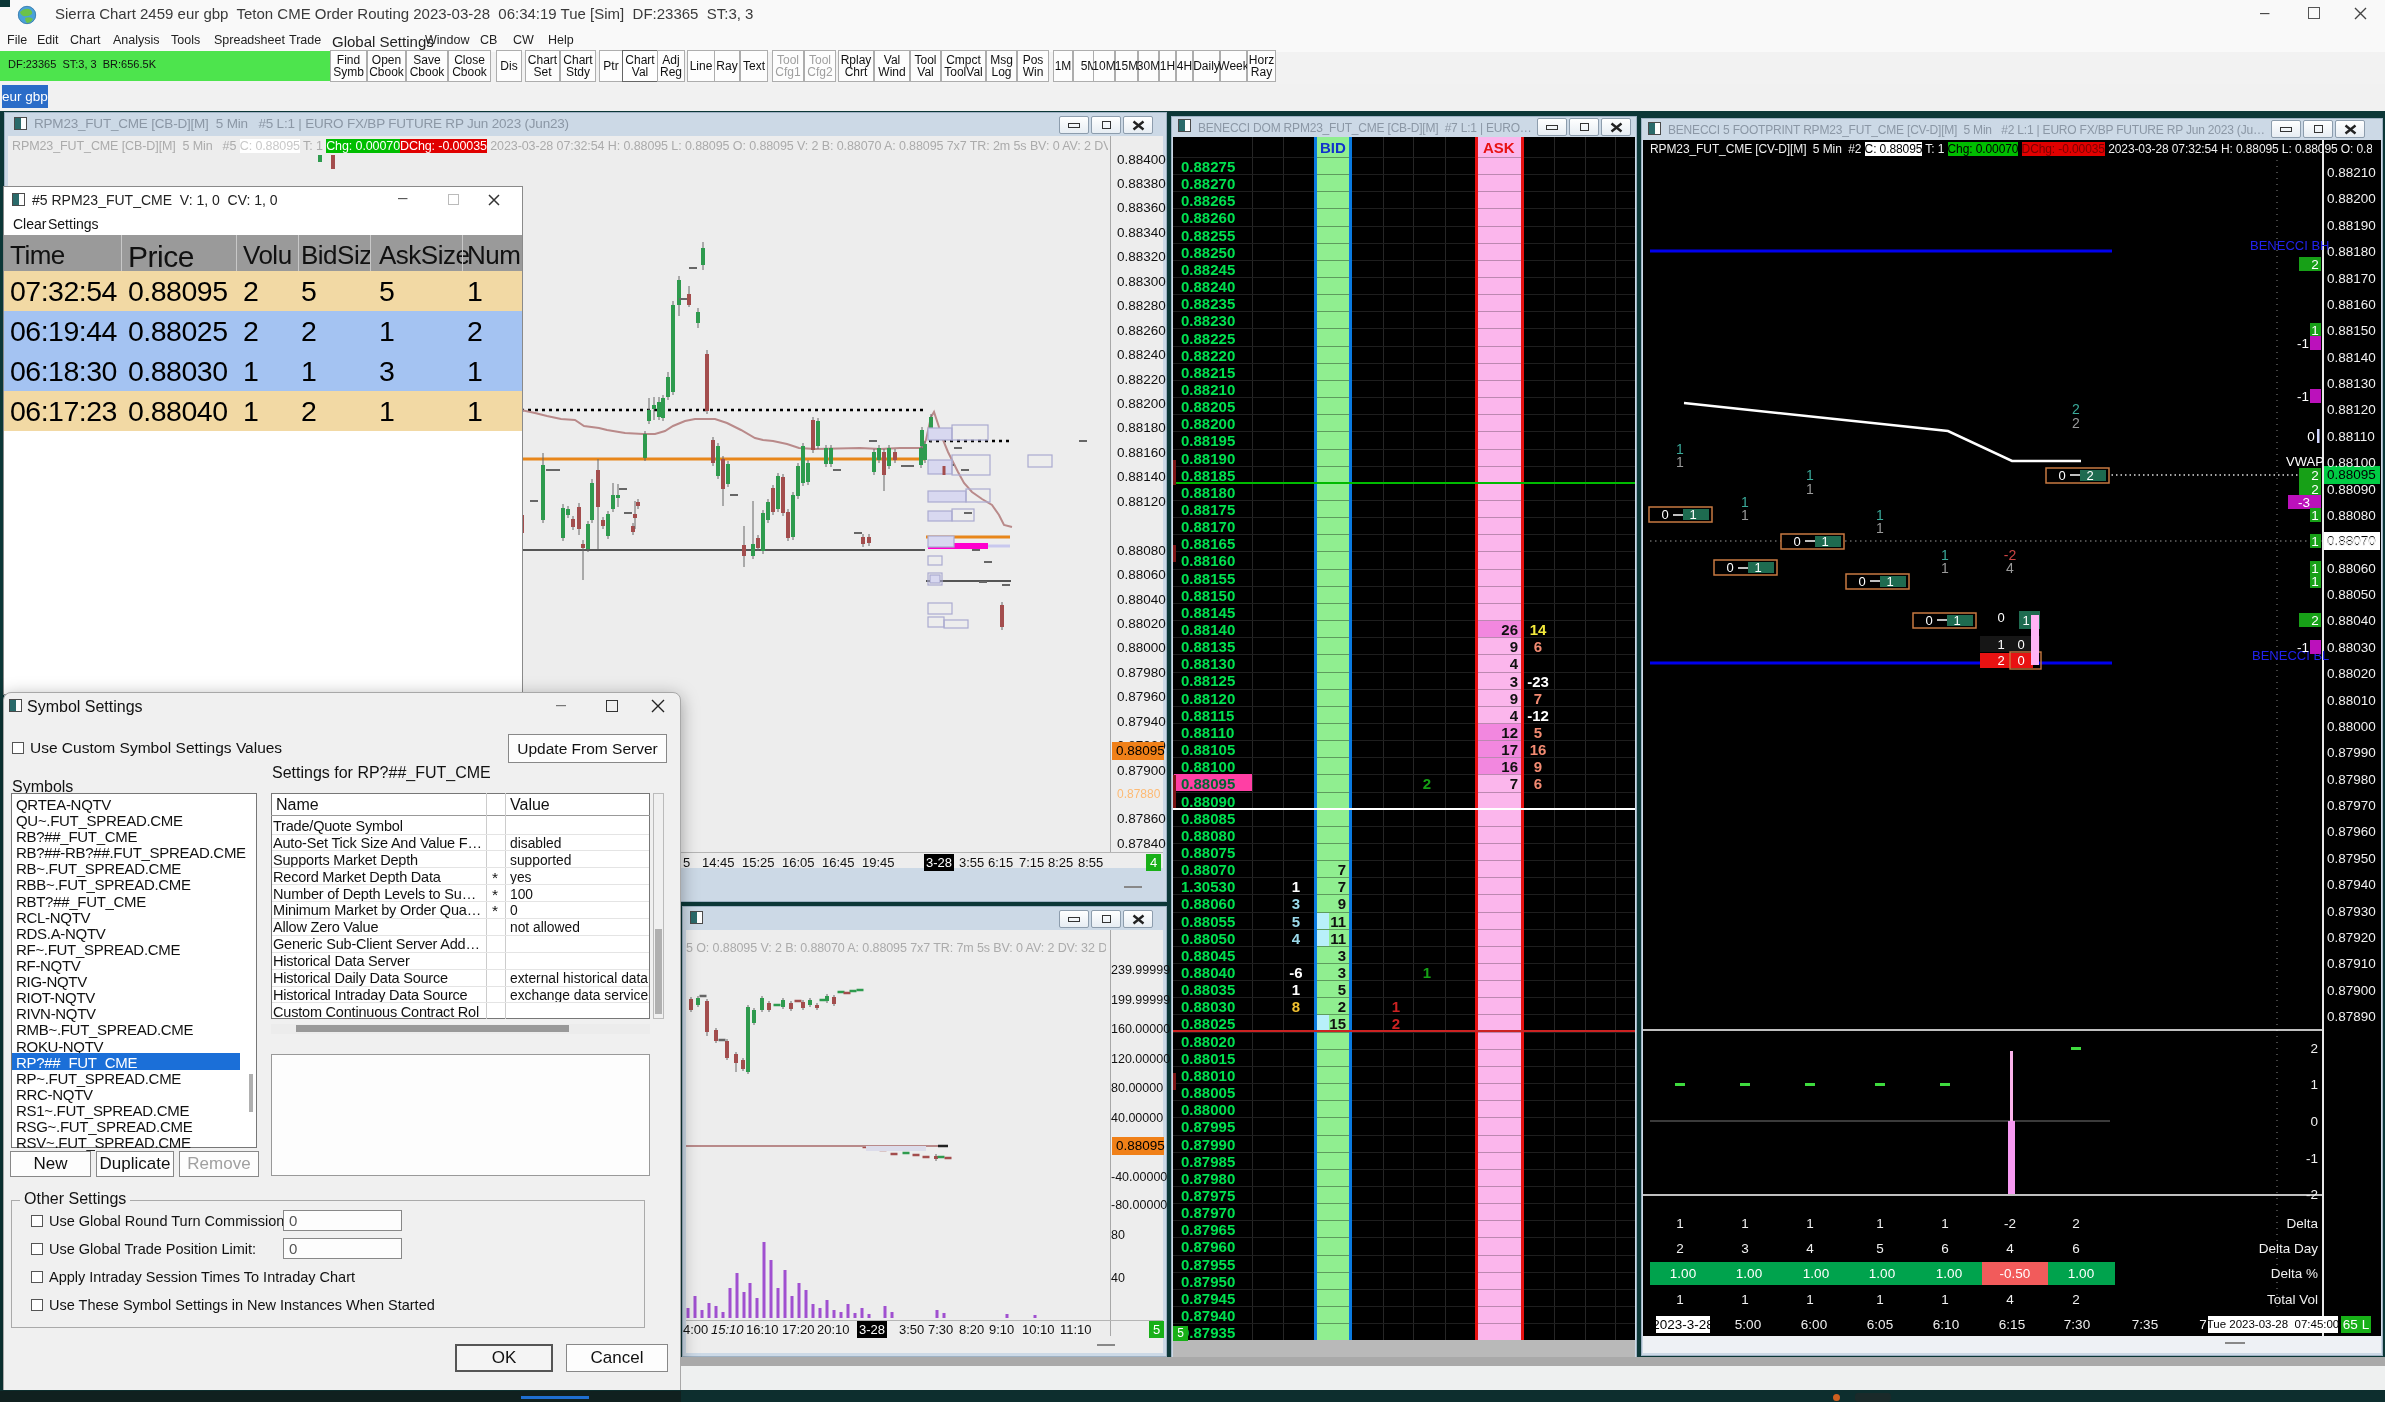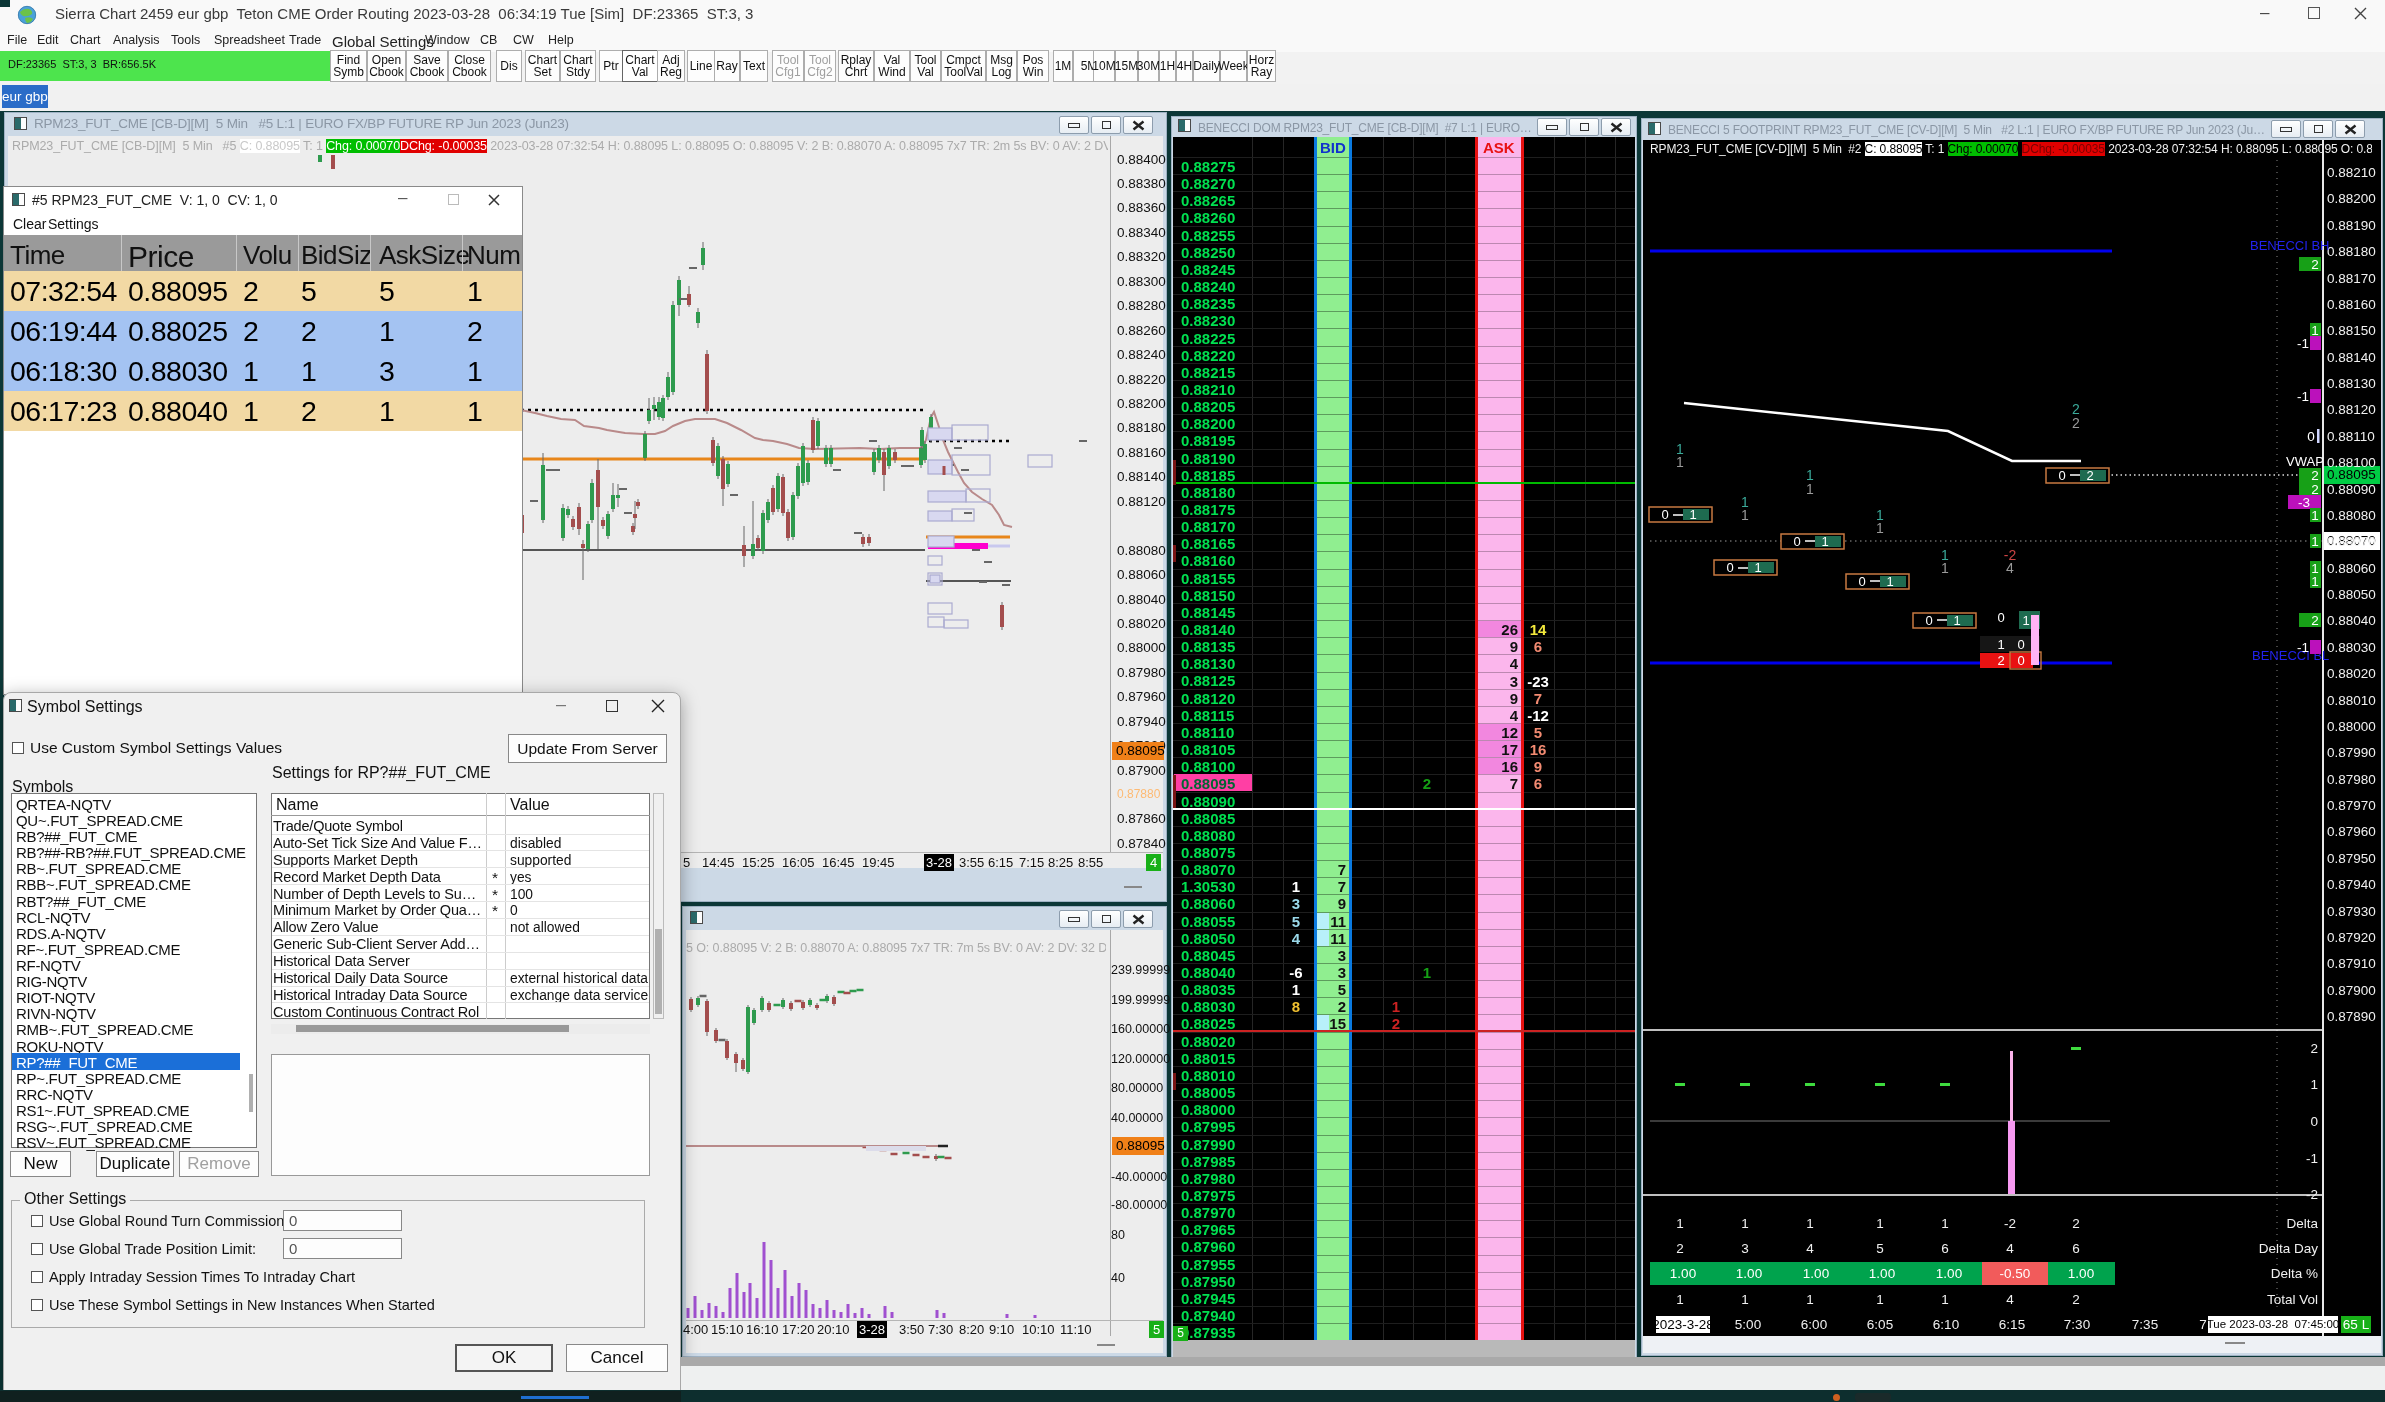--- a/index.html
+++ b/index.html
@@ -333,21 +333,21 @@
 <div style="position:absolute;left:1111px;top:1052px;white-space:nowrap;font-size:12.5px;color:#111;">120.00000</div>
 <div style="position:absolute;left:1111px;top:1081px;white-space:nowrap;font-size:12.5px;color:#111;">80.00000</div>
 <div style="position:absolute;left:1111px;top:1111px;white-space:nowrap;font-size:12.5px;color:#111;">40.00000</div>
 <div style="position:absolute;left:1111px;top:1170px;white-space:nowrap;font-size:12.5px;color:#111;">-40.00000</div>
 <div style="position:absolute;left:1111px;top:1198px;white-space:nowrap;font-size:12.5px;color:#111;">-80.00000</div>
 <div style="position:absolute;left:1111px;top:1228px;white-space:nowrap;font-size:12.5px;color:#111;">80</div>
 <div style="position:absolute;left:1111px;top:1271px;white-space:nowrap;font-size:12.5px;color:#111;">40</div>
 <div style="position:absolute;left:1112px;top:1137px;width:52px;height:18px;background:#f08018;color:#000;font-size:13.5px;padding-left:4px;line-height:18px;">0.88095</div>
 <div style="position:absolute;left:686px;top:1320px;width:477px;height:1px;background:#b5b5b5;"></div>
 <div style="position:absolute;left:683px;top:1322px;white-space:nowrap;font-size:13px;color:#111;">4:00</div>
-<div style="position:absolute;left:711px;top:1322px;white-space:nowrap;font-size:13px;color:#111;">15:10</div>
+<div style="position:absolute;left:711px;top:1322px;white-space:nowrap;font-size:13px;color:#111;font-style:italic;">15:10</div>
 <div style="position:absolute;left:746px;top:1322px;white-space:nowrap;font-size:13px;color:#111;">16:10</div>
 <div style="position:absolute;left:782px;top:1322px;white-space:nowrap;font-size:13px;color:#111;">17:20</div>
 <div style="position:absolute;left:817px;top:1322px;white-space:nowrap;font-size:13px;color:#111;">20:10</div>
 <div style="position:absolute;left:899px;top:1322px;white-space:nowrap;font-size:13px;color:#111;">3:50</div>
 <div style="position:absolute;left:928px;top:1322px;white-space:nowrap;font-size:13px;color:#111;">7:30</div>
 <div style="position:absolute;left:959px;top:1322px;white-space:nowrap;font-size:13px;color:#111;">8:20</div>
 <div style="position:absolute;left:989px;top:1322px;white-space:nowrap;font-size:13px;color:#111;">9:10</div>
 <div style="position:absolute;left:1022px;top:1322px;white-space:nowrap;font-size:13px;color:#111;">10:10</div>
 <div style="position:absolute;left:1060px;top:1322px;white-space:nowrap;font-size:13px;color:#111;">11:10</div>
 <div style="position:absolute;left:857px;top:1321px;width:30px;height:17px;background:#000;color:#fff;font-size:13px;text-align:center;line-height:17px;white-space:nowrap;">3-28</div>
@@ -579,21 +579,21 @@
 <div style="position:absolute;left:510px;top:987px;width:139px;overflow:hidden;white-space:nowrap;text-overflow:ellipsis;font-size:13.8px;color:#111;padding-top:1px;">exchange data service</div>
 <div style="position:absolute;left:272px;top:1002px;width:377px;height:1px;background:#e4e4e4;"></div>
 <div style="position:absolute;left:273px;top:1004px;width:211px;overflow:hidden;white-space:nowrap;text-overflow:ellipsis;font-size:14.5px;color:#111;letter-spacing:-0.2px;">Custom Continuous Contract Rol</div>
 <div style="position:absolute;left:272px;top:1019px;width:377px;height:1px;background:#e4e4e4;"></div>
 <div style="position:absolute;left:271px;top:1019px;width:379px;height:5px;background:#f0f0f0;"></div>
 <div style="position:absolute;left:653px;top:793px;width:11px;height:226px;background:#f0f0f0;border:1px solid #bbb;"></div>
 <div style="position:absolute;left:655px;top:929px;width:7px;height:85px;background:#b0b0b0;"></div>
 <div style="position:absolute;left:271px;top:1024px;width:379px;height:10px;background:#ececec;"></div>
 <div style="position:absolute;left:296px;top:1025px;width:273px;height:7px;background:#999;"></div>
 <div style="position:absolute;left:271px;top:1054px;width:379px;height:122px;background:#fdfdfd;border:1px solid #999;"></div>
-<div style="position:absolute;left:10px;top:1151px;width:61px;height:26px;background:#fdfdfd;border:1px solid #888;font-size:17px;color:#111;display:flex;align-items:center;justify-content:center;">New</div>
+<div style="position:absolute;left:10px;top:1151px;width:81px;height:26px;background:#fdfdfd;border:1px solid #888;font-size:17px;color:#111;display:flex;align-items:center;justify-content:center;">New</div>
 <div style="position:absolute;left:96px;top:1151px;width:78px;height:26px;background:#fdfdfd;border:1px solid #888;font-size:17px;color:#111;display:flex;align-items:center;justify-content:center;">Duplicate</div>
 <div style="position:absolute;left:179px;top:1151px;width:80px;height:26px;background:#fdfdfd;border:1px solid #888;font-size:17px;color:#a0a0a0;display:flex;align-items:center;justify-content:center;">Remove</div>
 <div style="position:absolute;left:11px;top:1200px;width:634px;height:128px;border:1px solid #aaa;"></div>
 <div style="position:absolute;left:20px;top:1192px;width:110px;height:16px;background:#f0f0f0;"></div>
 <div style="position:absolute;left:24px;top:1190px;white-space:nowrap;font-size:16px;color:#111;">Other Settings</div>
 <div style="position:absolute;left:31px;top:1215px;width:12px;height:12px;border:1.2px solid #555;background:#fff;"></div>
 <div style="position:absolute;left:49px;top:1213px;white-space:nowrap;font-size:14.5px;color:#111;">Use Global Round Turn Commission:</div>
 <div style="position:absolute;left:283px;top:1210px;width:119px;height:21px;background:#fdfdfd;border:1px solid #888;font-size:15px;color:#555;padding-left:5px;line-height:20px;">0</div>
 <div style="position:absolute;left:31px;top:1243px;width:12px;height:12px;border:1.2px solid #555;background:#fff;"></div>
 <div style="position:absolute;left:49px;top:1241px;white-space:nowrap;font-size:14.5px;color:#111;">Use Global Trade Position Limit:</div>

